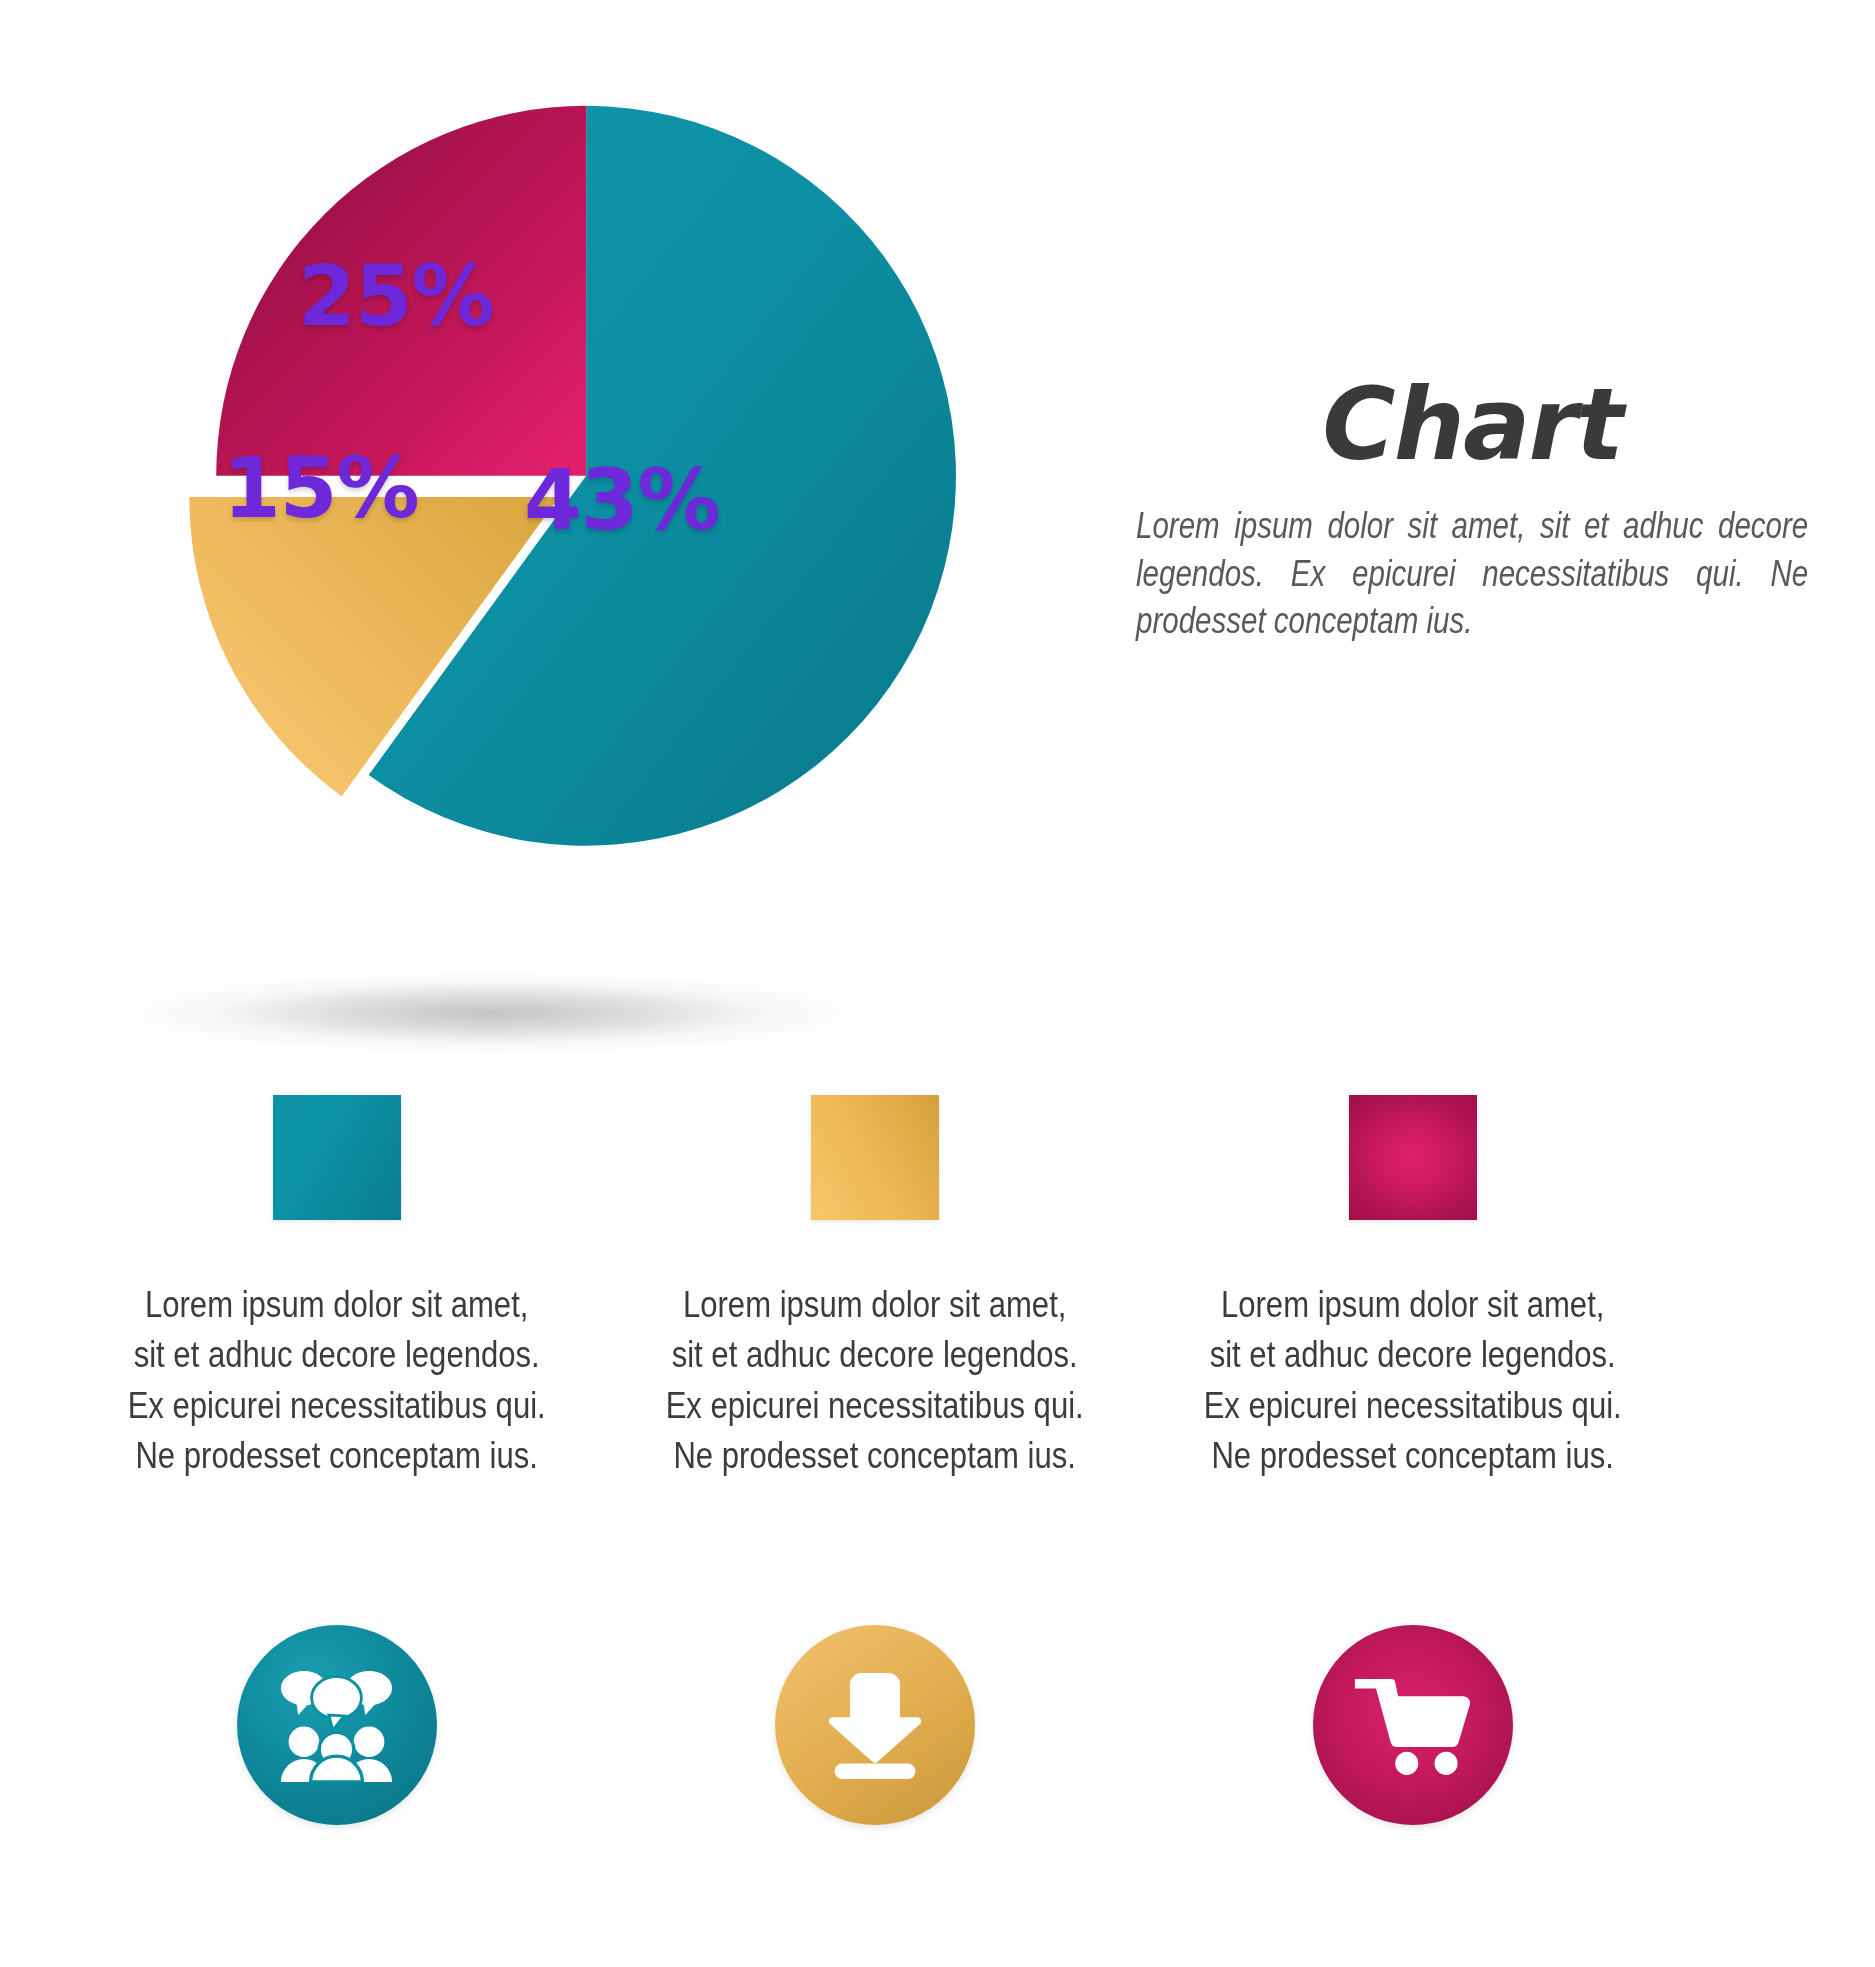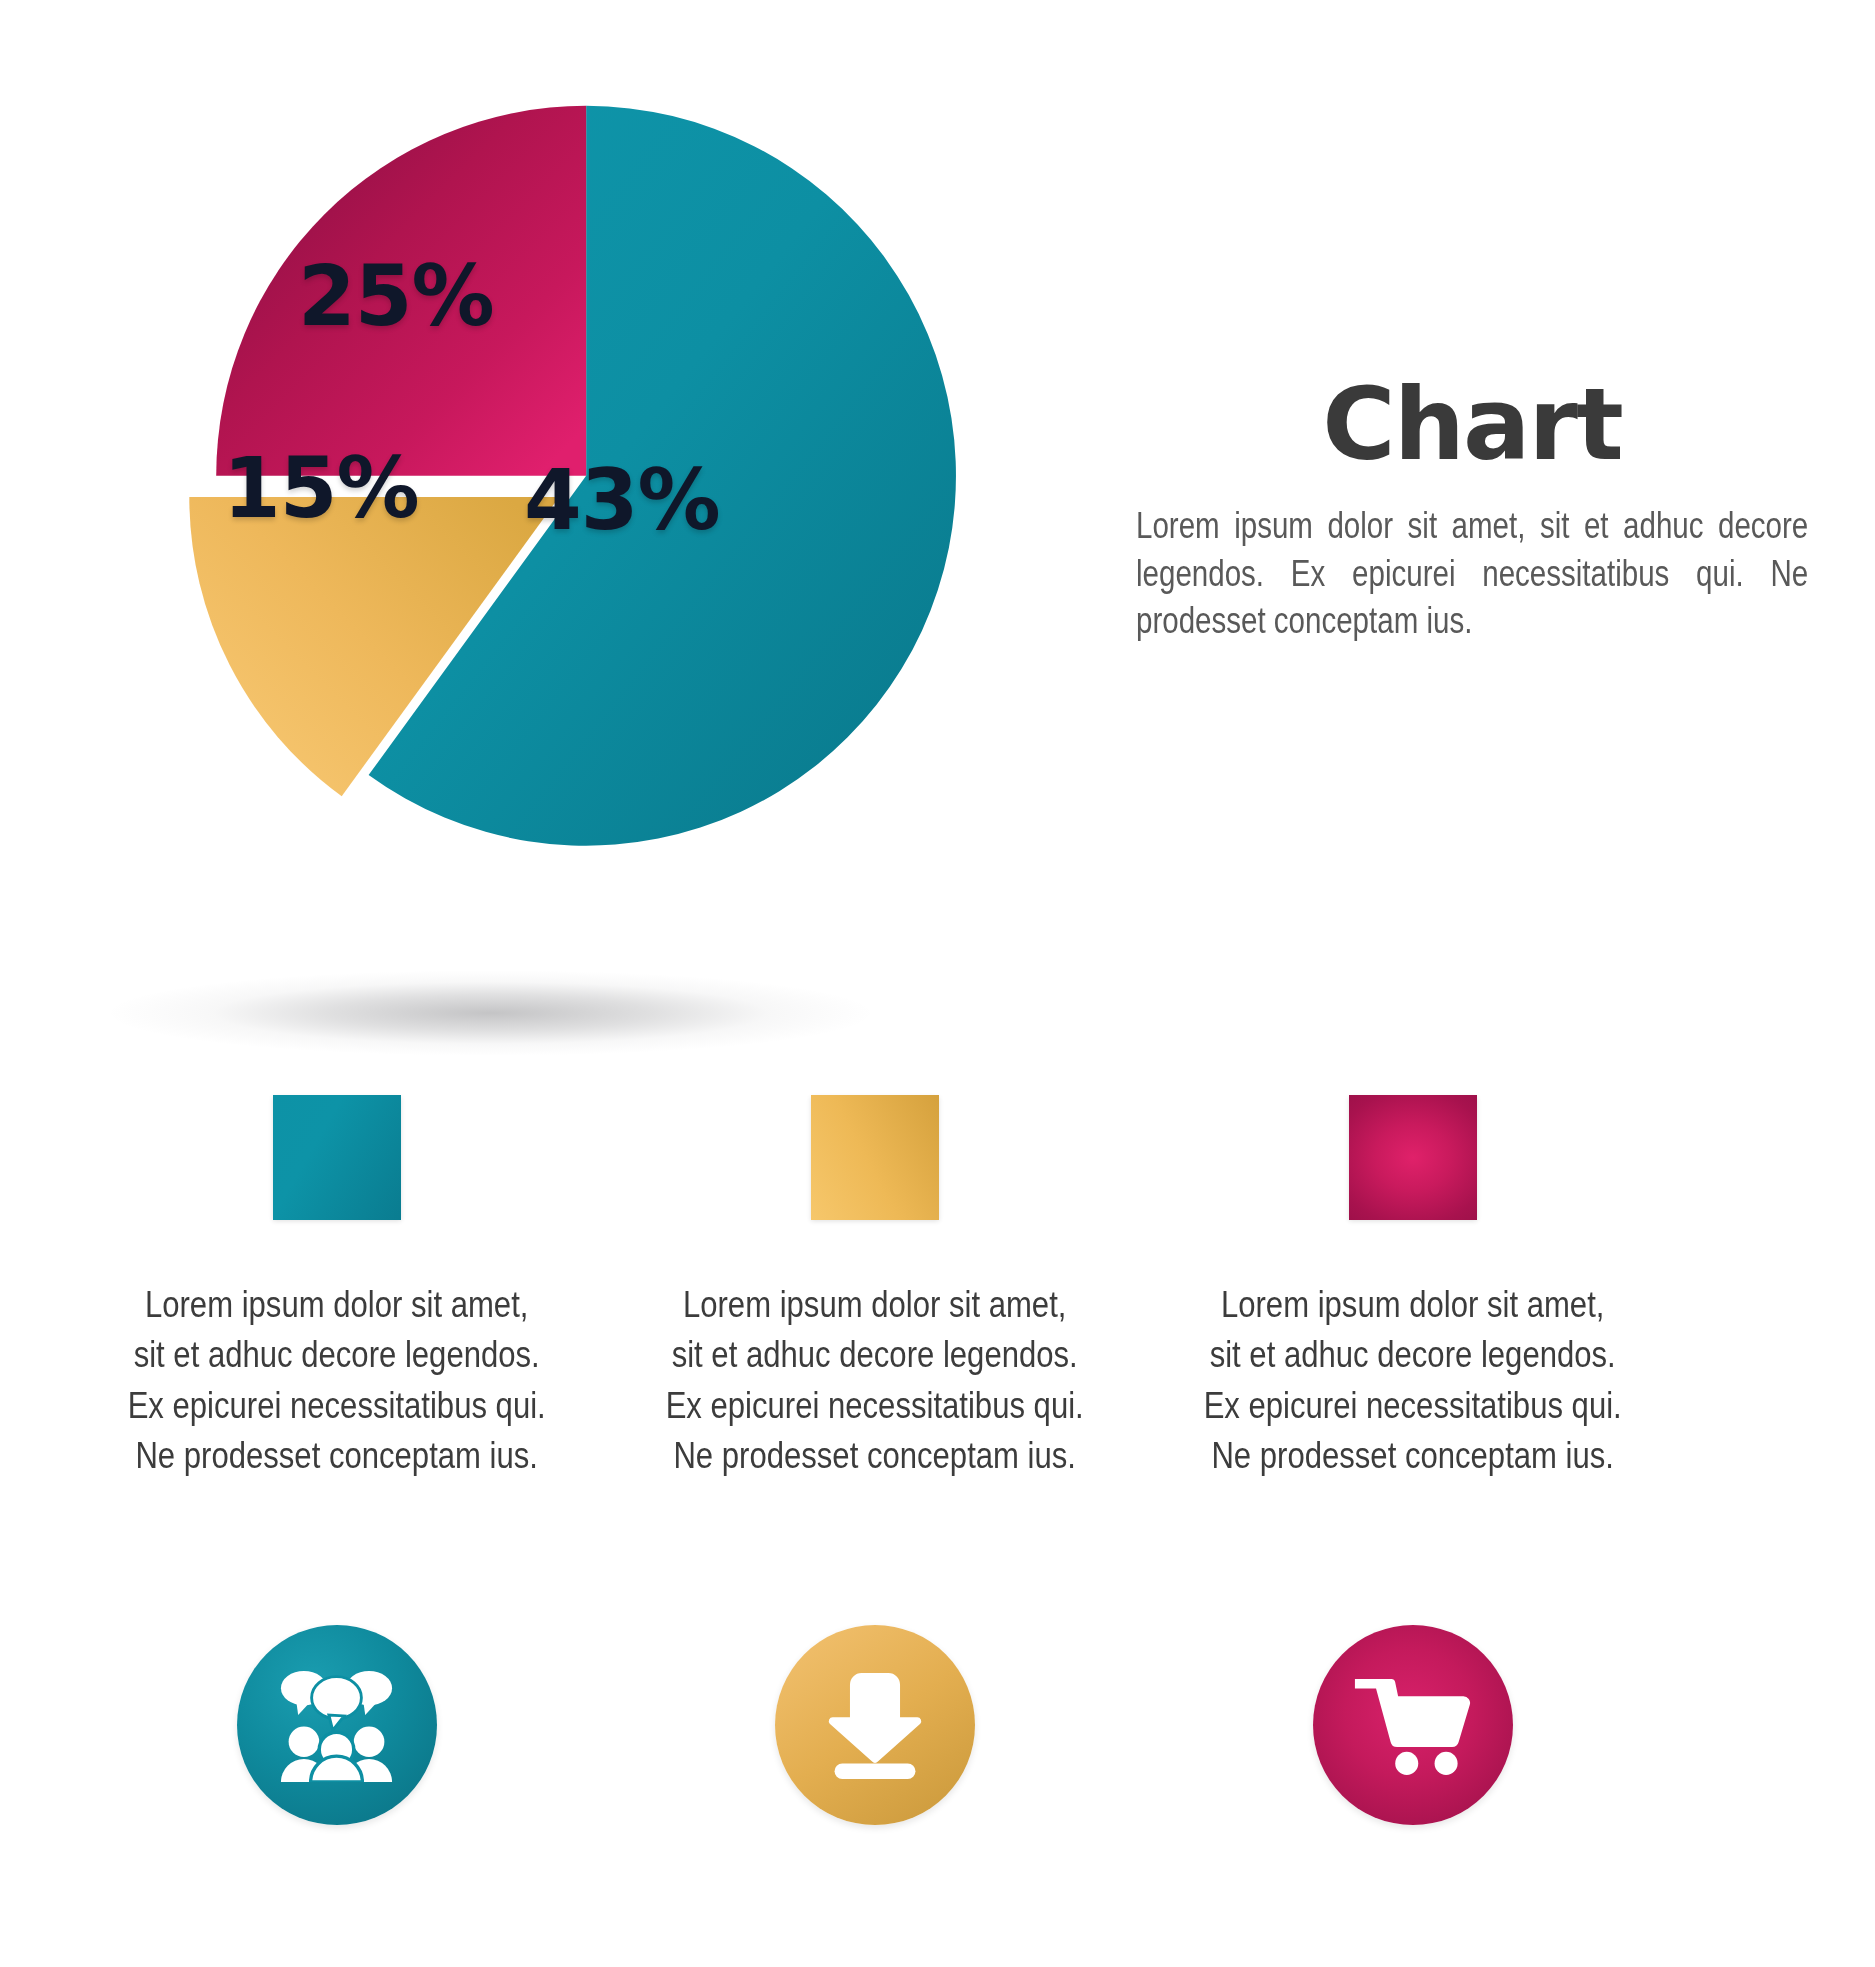--- a/index.html
+++ b/index.html
@@ -27,39 +27,40 @@
     height: 1038px;
   }
   #pie-svg {
     position: absolute;
     left: 0;
     top: 0;
   }
 
   .pct-label {
     position: absolute;
-    color: #0f172a;
+    color: #6d28d9;
     font-family: "DejaVu Sans", sans-serif;
     font-weight: bold;
     font-size: 83px;
     letter-spacing: -1px;
     text-shadow: 0 2.9px 5.8px rgba(0,0,0,0.18);
     white-space: nowrap;
     pointer-events: none;
   }
   #label-60 { left: 524px; top: 452px; }
   #label-25 { left: 298px; top: 248px; }
   #label-15 { left: 223px; top: 440px; }
 
   
   #headline-block {
     position: absolute;
     left: 1136px;
     top: 375px;
     width: 672px;
+    font-style: italic;
   }
   #chart-title {
     font-family: "DejaVu Sans", sans-serif;
     font-weight: bold;
     font-size: 100px;
     color: #3a3a3a;
     line-height: 1.0;
     text-align: center;
     letter-spacing: -1.9px;
     margin: 0 0 27px 0;

